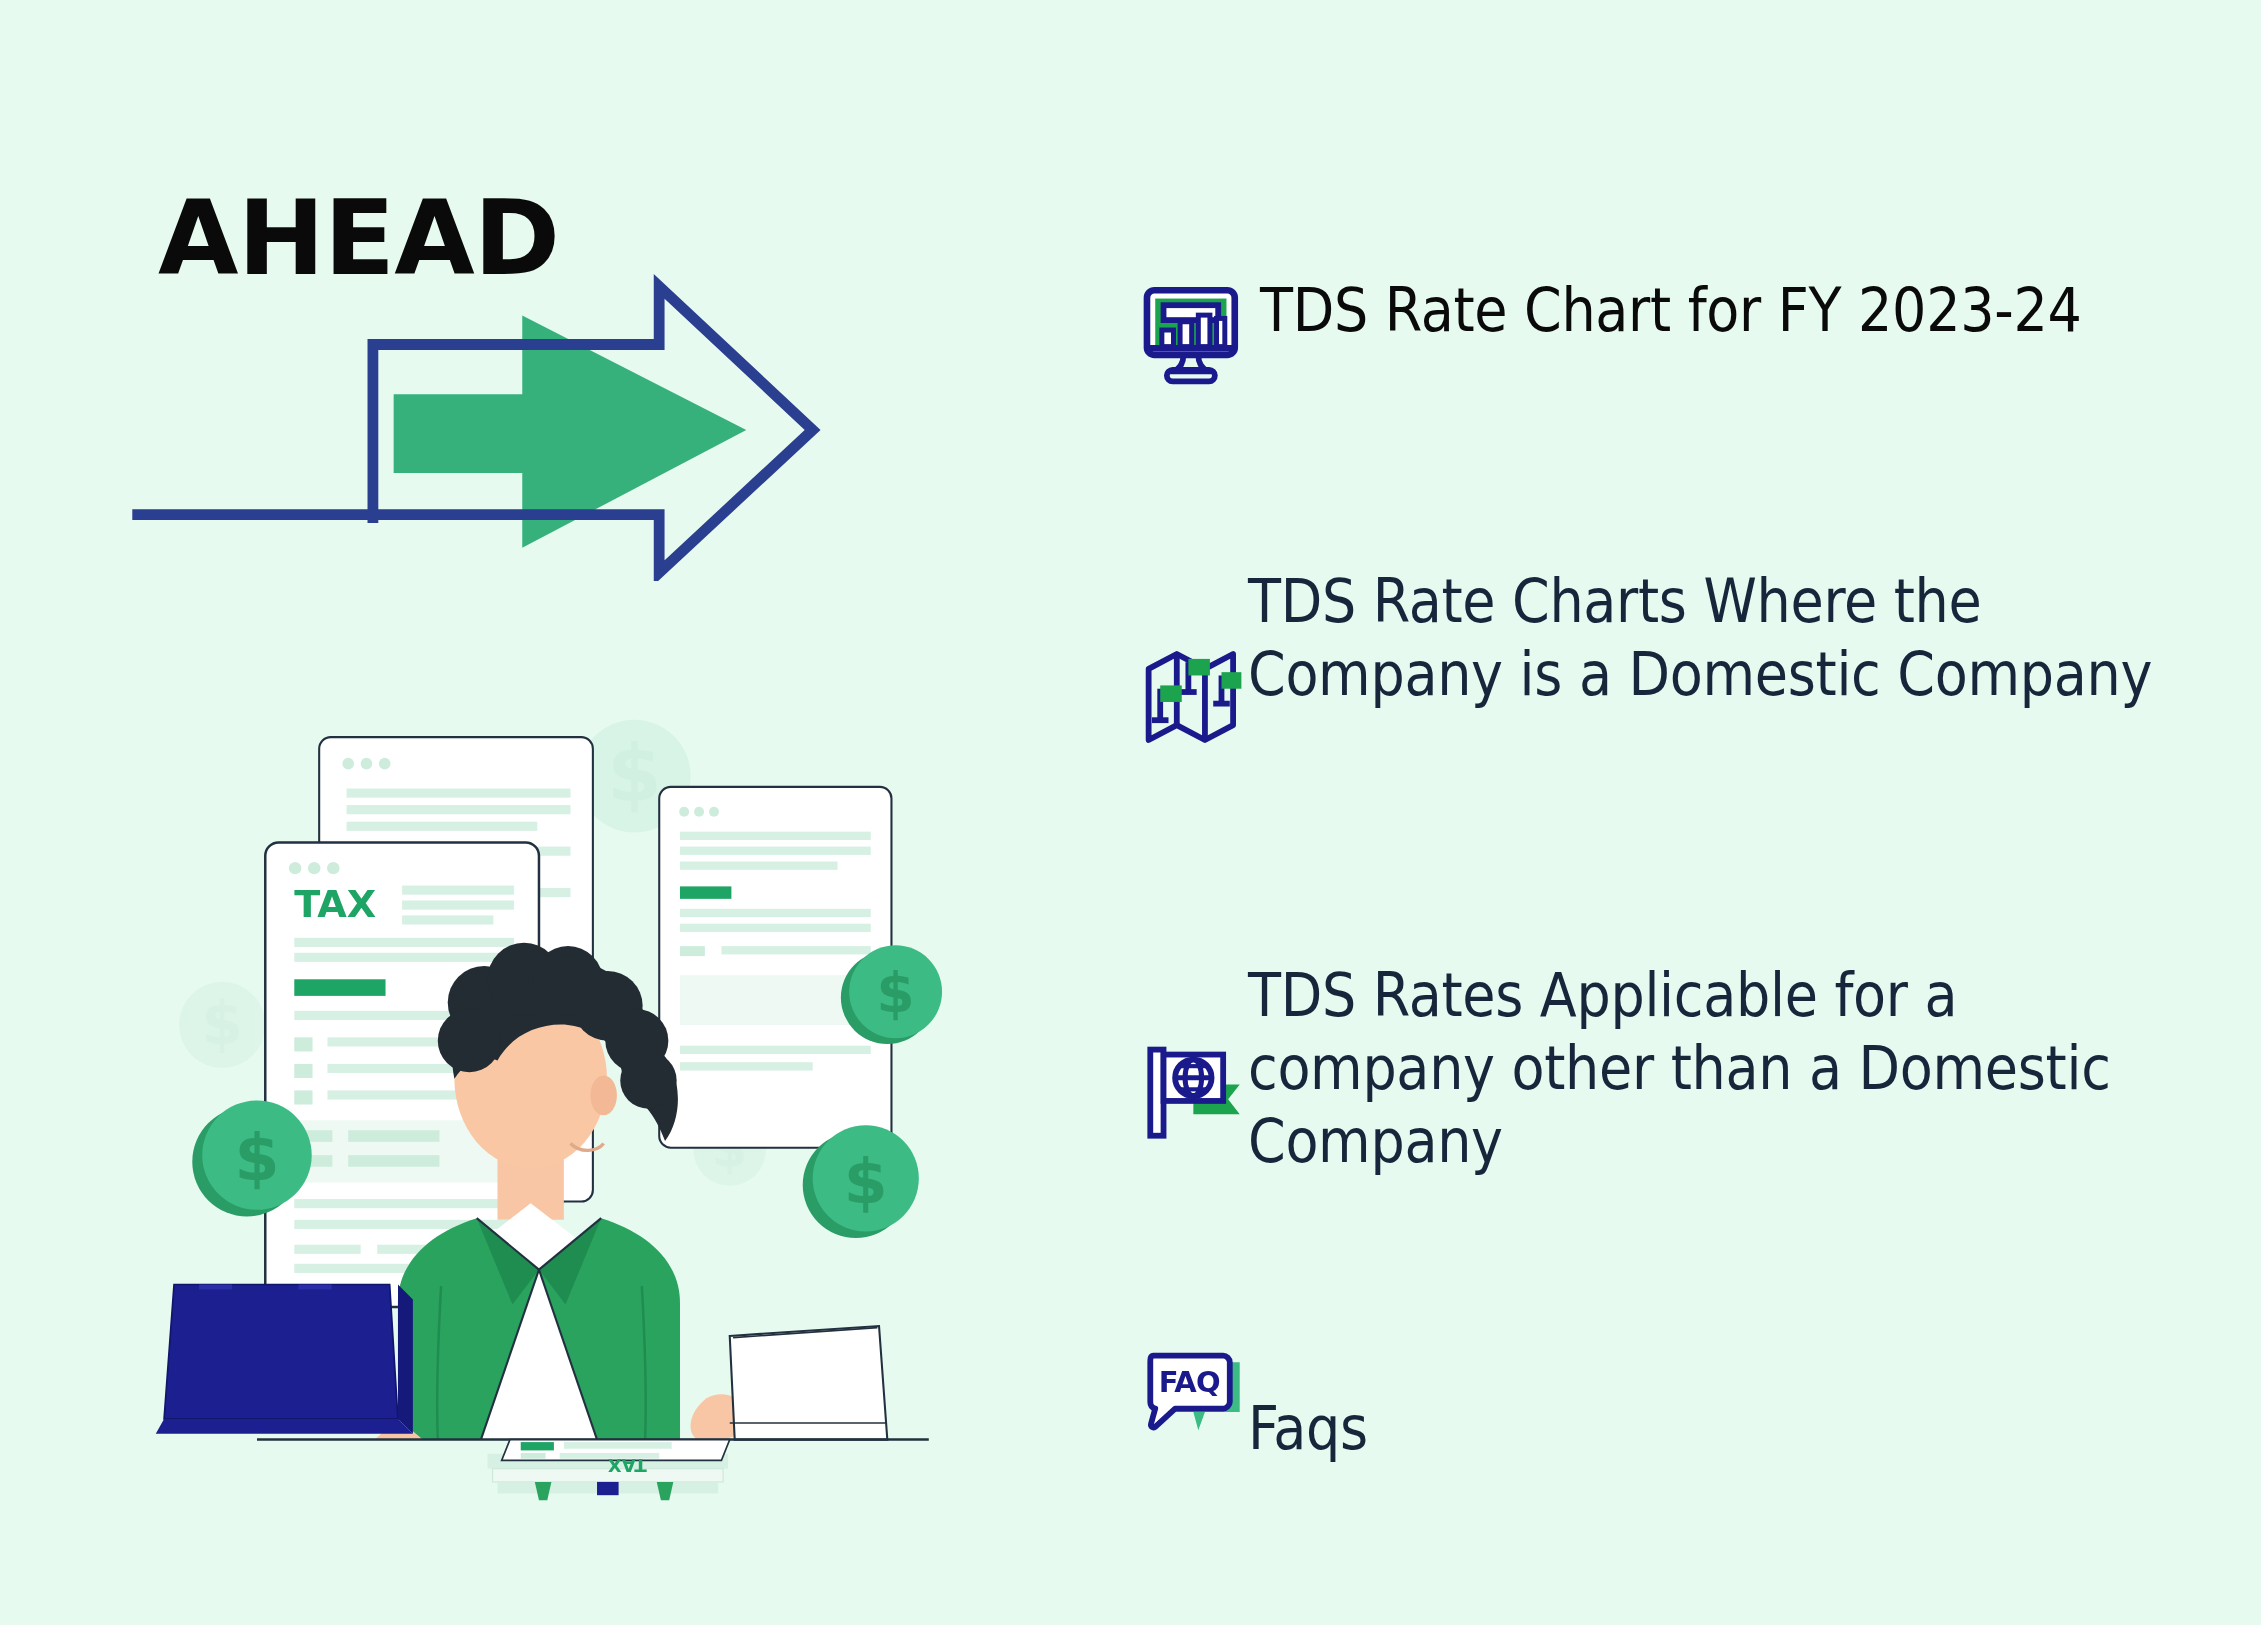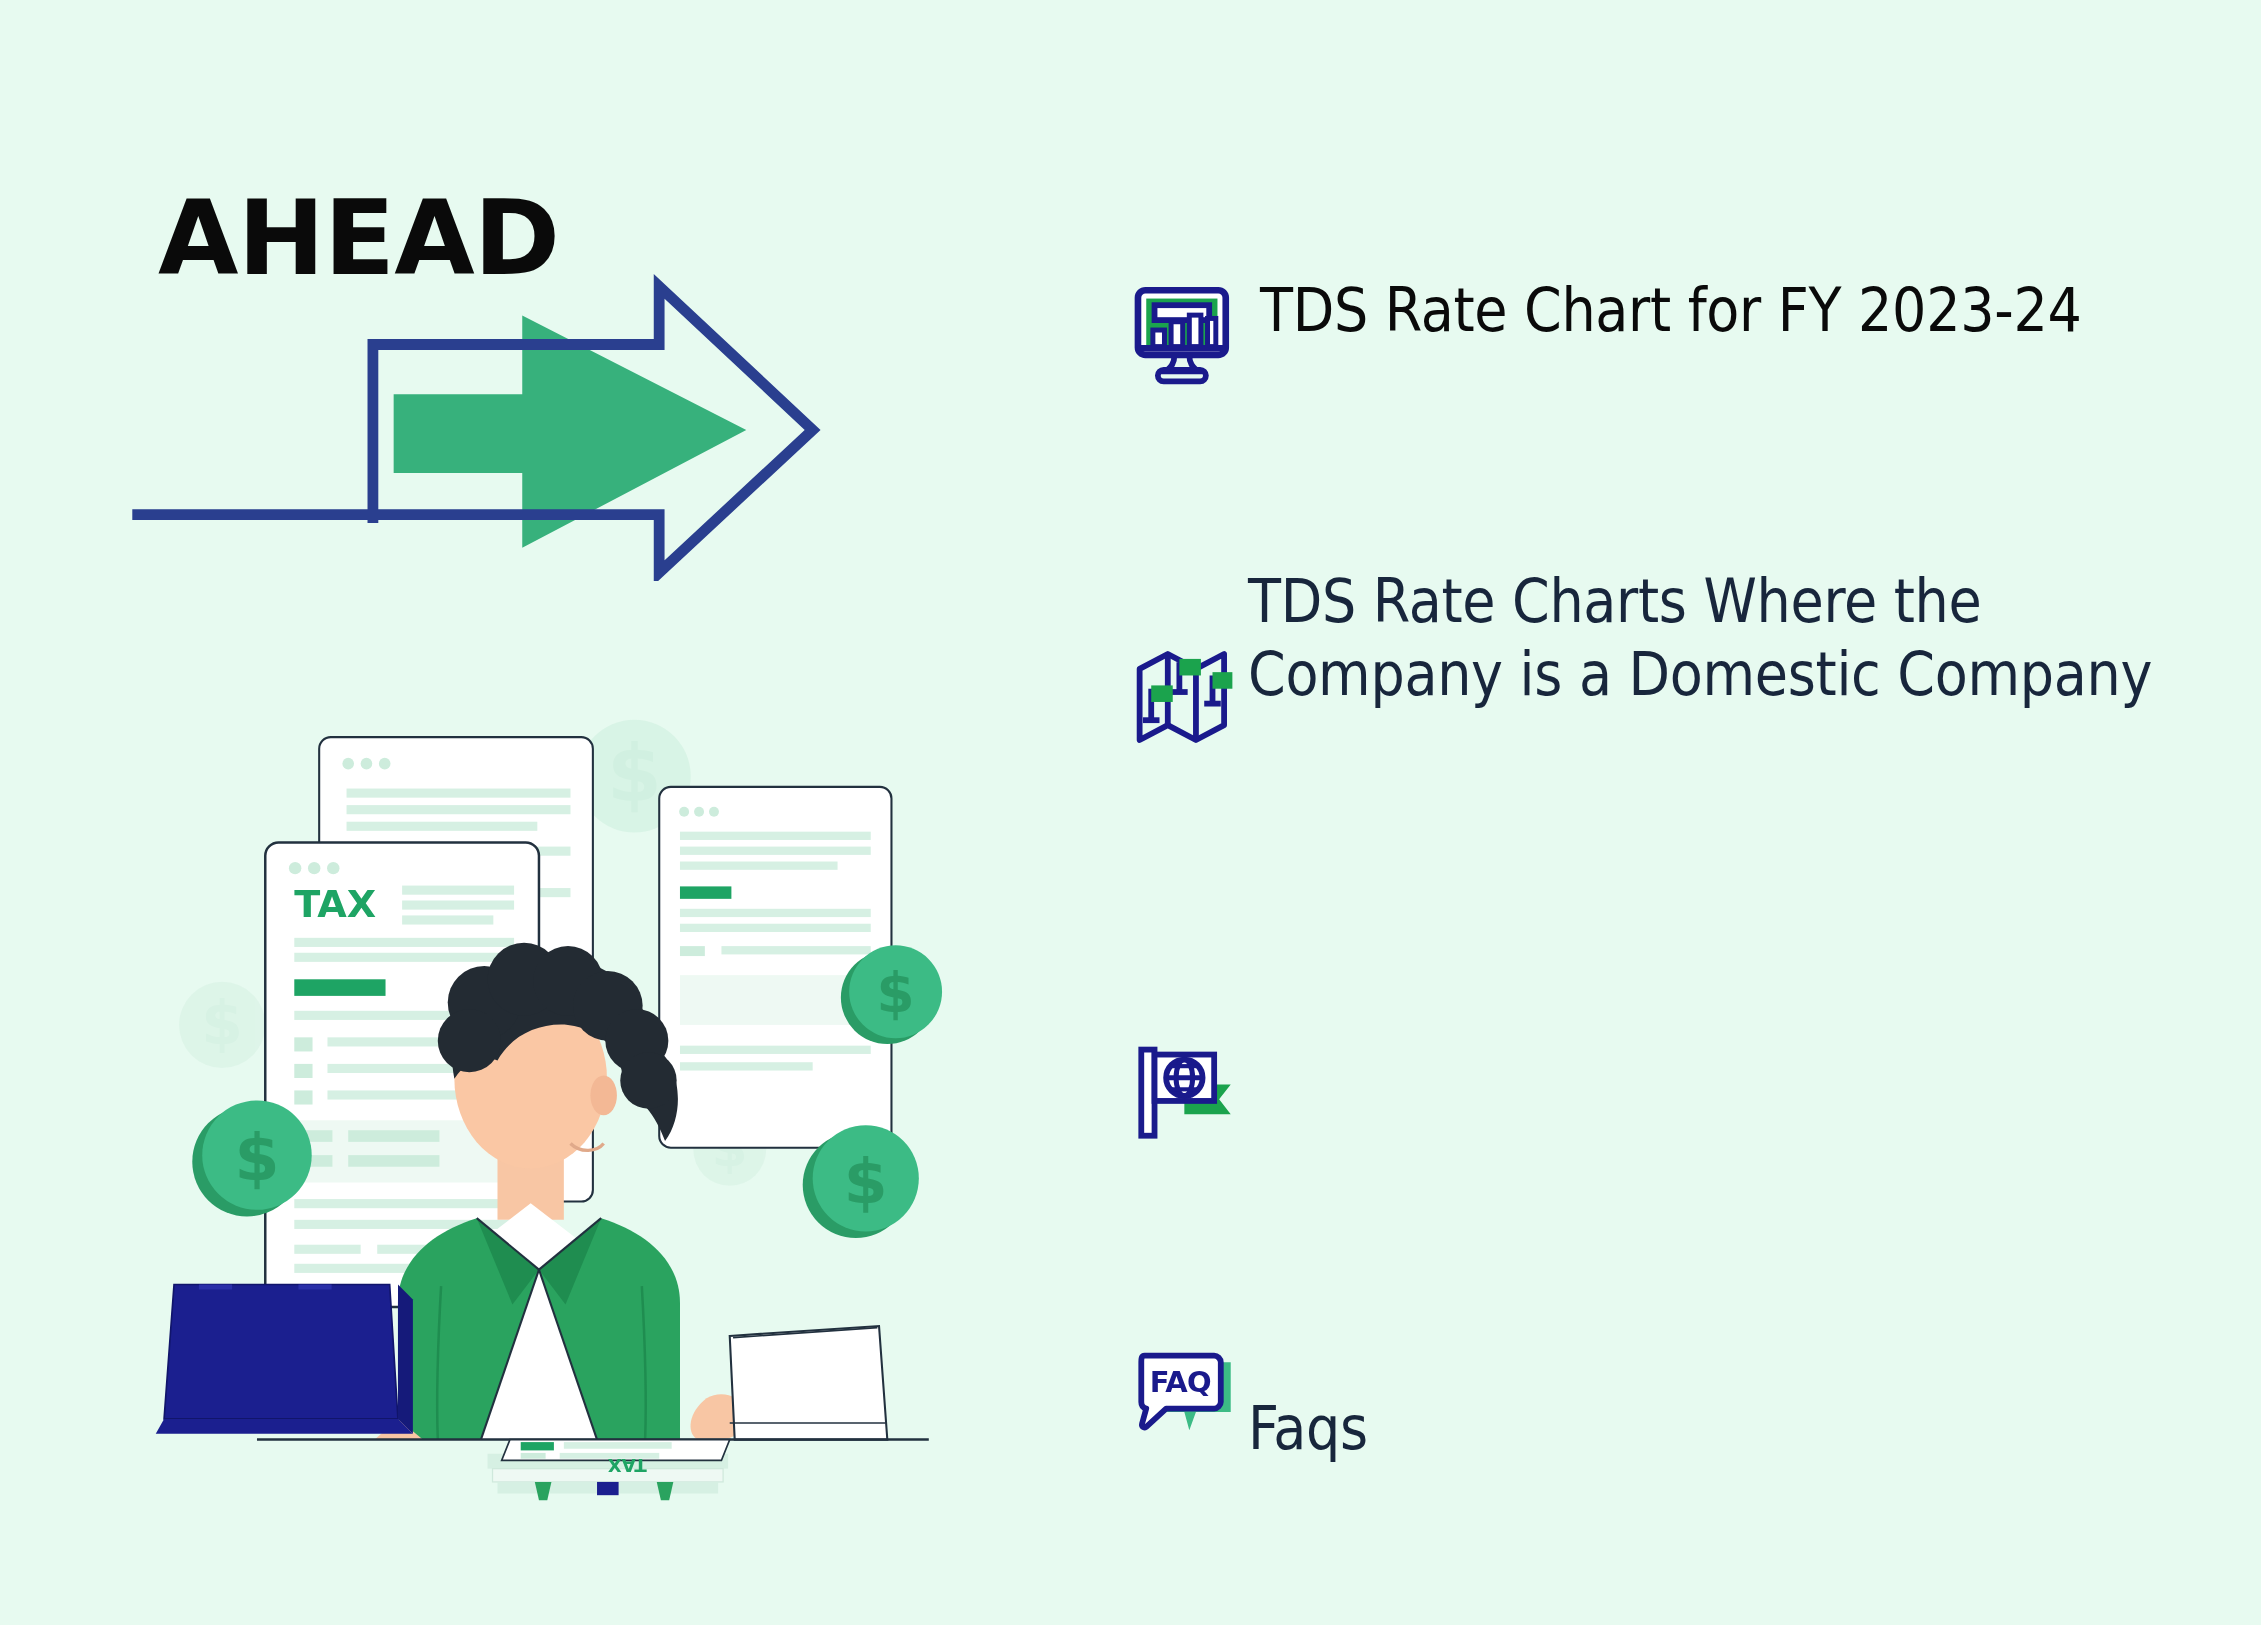--- a/index.html
+++ b/index.html
@@ -55,21 +55,21 @@
   .agenda-item {
     position:absolute;
     display:flex;
     align-items:flex-start;
     width:1070px;
   }
   .agenda-icon {
     flex:0 0 auto;
     width:124px;
     display:flex;
-    justify-content:center;
+    justify-content:flex-end;
     align-items:flex-start;
   }
   .agenda-text {
     flex:1 1 auto;
     font-family:"Liberation Sans Narrow","DejaVu Sans Condensed","Liberation Sans", sans-serif;
     font-size:60px;
     line-height:1.22;
     color:#18263c;
     letter-spacing:-0.3px;
   }
@@ -330,20 +330,21 @@
           <path d="M62,56 L118,56 L104,74 L118,92 L62,92 Z" fill="#1ba34d"></path>
           <rect x="10" y="14" width="16" height="104" fill="#ffffff" stroke="#1a1a8c" stroke-width="7"></rect>
           <rect x="26" y="20" width="72" height="56" fill="#ffffff" stroke="#1a1a8c" stroke-width="7"></rect>
           <ellipse cx="62" cy="48" rx="22" ry="22" fill="none" stroke="#1a1a8c" stroke-width="7"></ellipse>
           <ellipse cx="62" cy="48" rx="10" ry="22" fill="none" stroke="#1a1a8c" stroke-width="6"></ellipse>
           <line x1="40" y1="48" x2="84" y2="48" stroke="#1a1a8c" stroke-width="6"></line>
           <line x1="44" y1="34" x2="80" y2="34" stroke="#1a1a8c" stroke-width="5"></line>
           <line x1="44" y1="62" x2="80" y2="62" stroke="#1a1a8c" stroke-width="5"></line>
         </svg>
       </div>
+      <div class="agenda-text">TDS Rates Applicable for a company other than a Domestic Company</div>
     </div>
 
     <div class="agenda-item" id="agenda-item-3">
       <div class="agenda-icon">
         <svg width="106" height="106" viewBox="0 0 128 128">
           <path d="M34,22 L118,22 L118,82 L76,82 L68,104 L62,82 L34,82 Z" fill="#3cbb85"></path>
           <path d="M14,14 L98,14 C102,14 106,18 106,22 L106,70 C106,74 102,78 98,78 L40,78
                    L16,100 C13,102 10,100 11,96 L16,78 C12,77 10,74 10,70 L10,22 C10,18 10,14 14,14 Z" fill="#ffffff" stroke="#1a1a8c" stroke-width="7" stroke-linejoin="round"></path>
           <text x="57" y="58" font-family="DejaVu Sans, sans-serif" font-weight="bold" font-size="35" fill="#1a1a8c" text-anchor="middle" letter-spacing="-1">FAQ</text>
         </svg>

